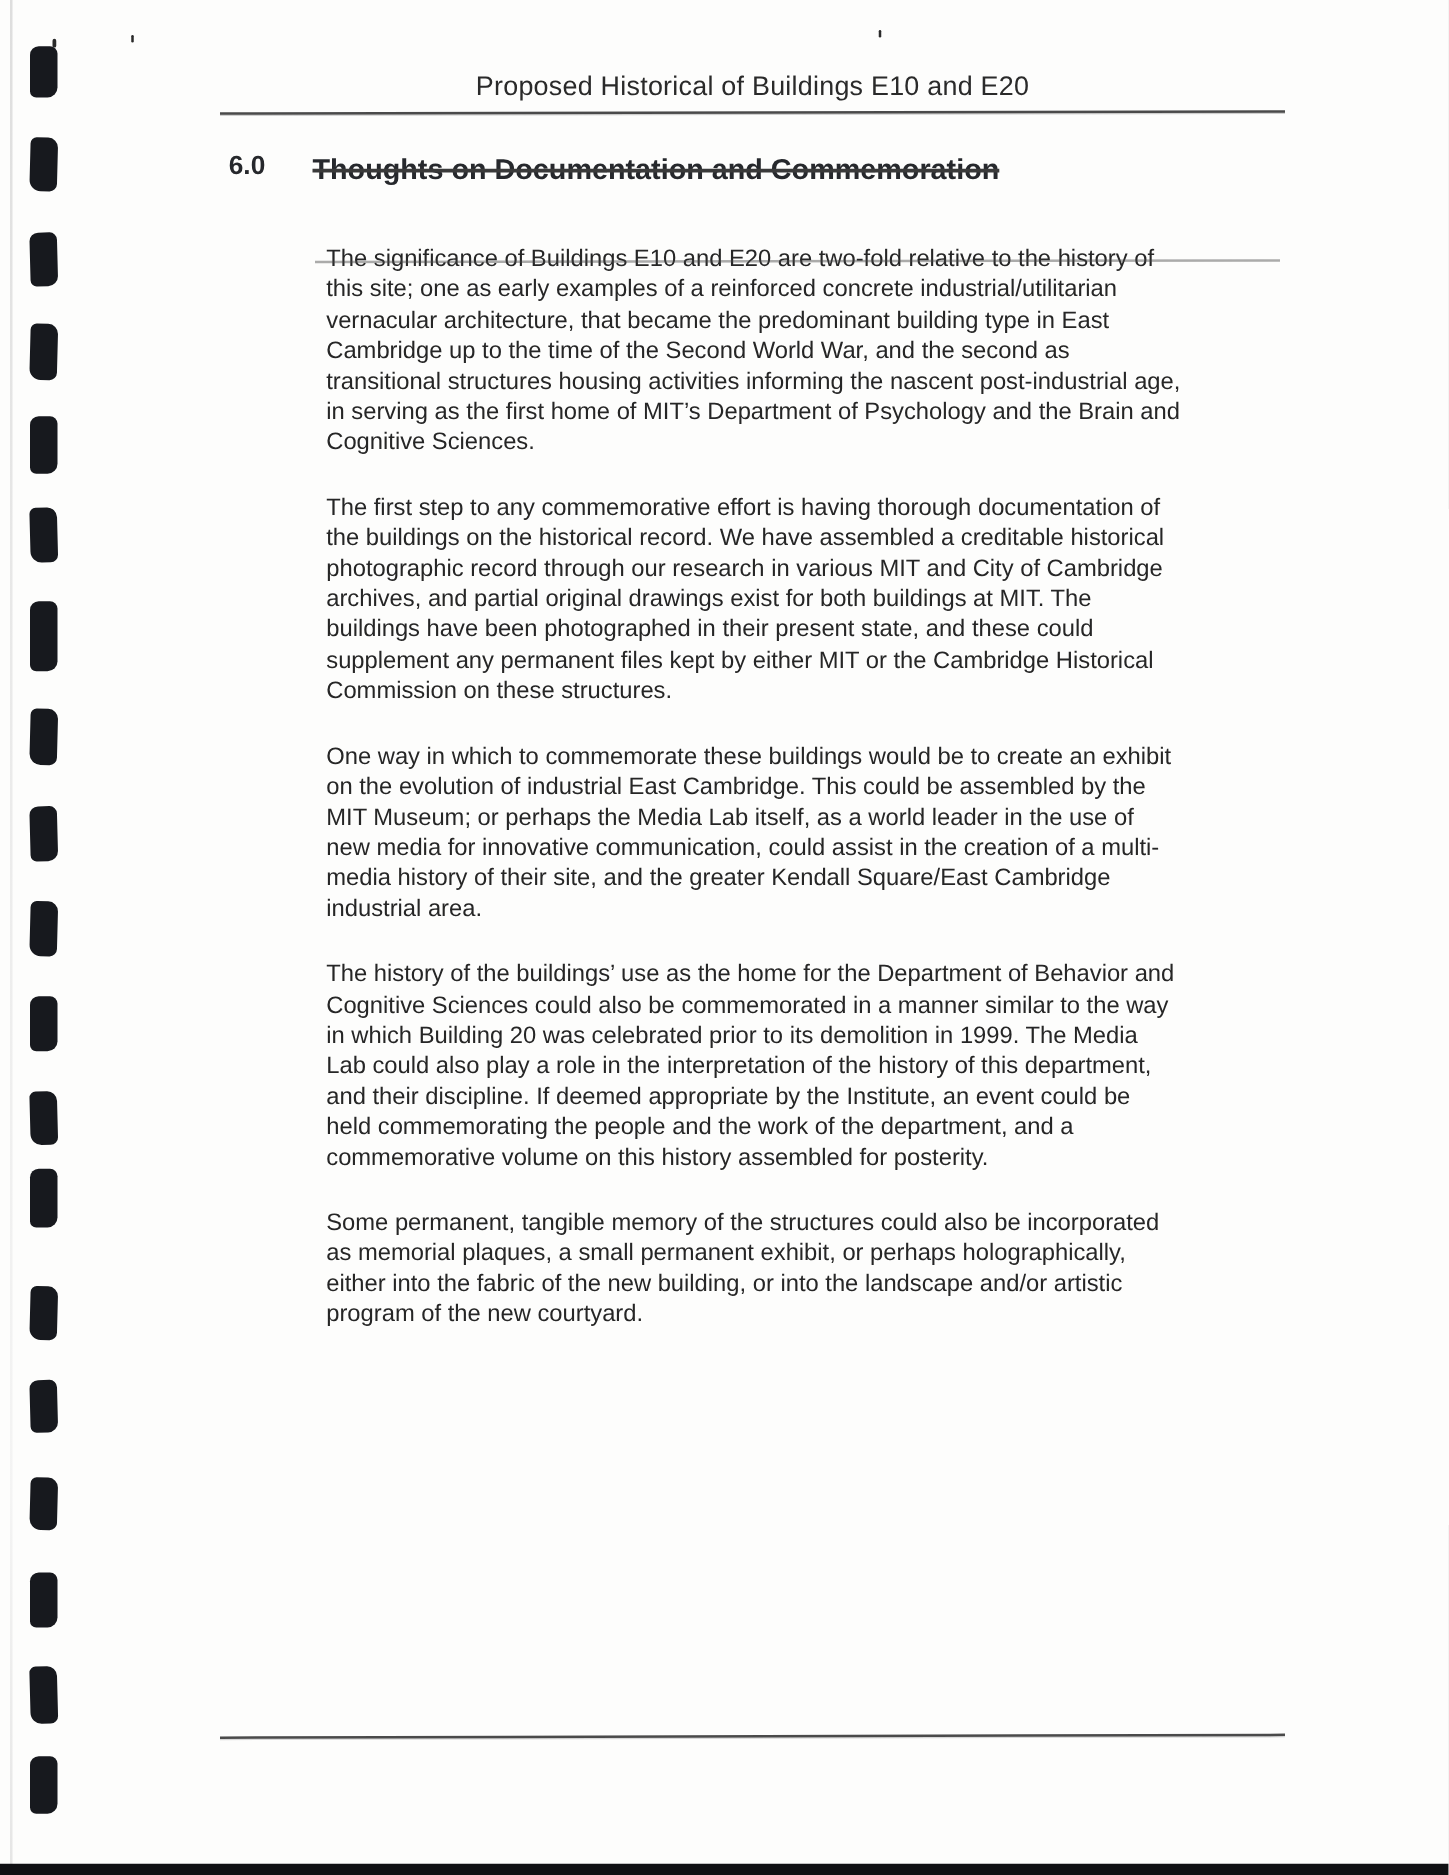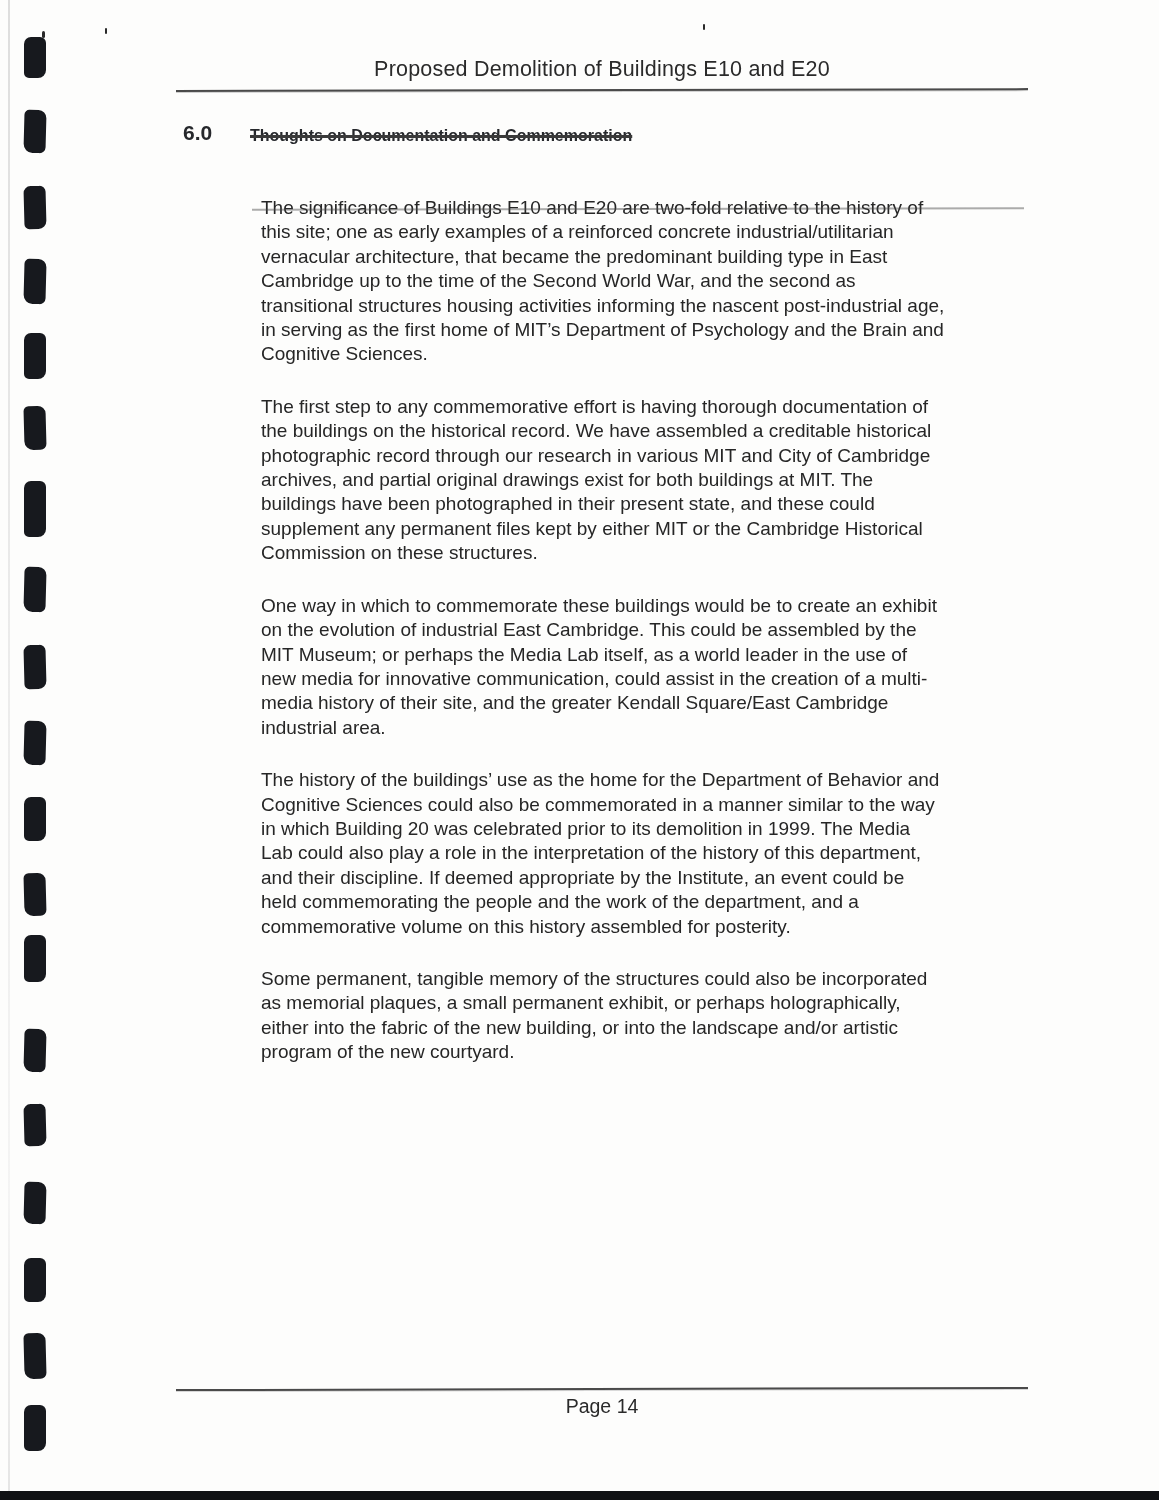--- a/index.html
+++ b/index.html
@@ -43,21 +43,21 @@
 
   .section-number{
     position:absolute;top:121px;left:183px;
     font-size:21px;font-weight:bold;color:#26282c;
   }
   .section-heading{
     position:absolute;top:121px;left:250px;
     font-size:21px;font-weight:bold;line-height:29px;color:#26282c;
   }
   .section-subtitle{
-    font-size:16px;font-weight:bold;color:#26282c;
+    font-size:23px;font-weight:bold;color:#26282c;
     text-decoration:line-through;
     text-decoration-thickness:2.5px;
     text-decoration-color:#3a3a3a;
   }
 
   .body-copy{
     position:absolute;top:196px;left:250px;width:820px;
     font-size:19px;line-height:24.4px;color:#262626;
   }
   .body-copy p{
@@ -107,21 +107,21 @@
       <div class="binding-mark" style="top: 1182px; height: 42px;"></div>
       <div class="binding-mark" style="top: 1258px; height: 44px;"></div>
       <div class="binding-mark" style="top: 1333px; height: 46px;"></div>
       <div class="binding-mark" style="top: 1405px; height: 46px;"></div>
     </div>
 
   <div class="speck" style="left:42px;top:31px;width:3px;height:7px;"></div>
   <div class="speck" style="left:105px;top:28px;width:2px;height:6px;"></div>
   <div class="speck" style="left:703px;top:24px;width:2px;height:6px;"></div>
 
-  <div class="header-title">Proposed Demolition of Buildings E10 and E20</div>
+  <div class="header-title">Proposed Historical of Buildings E10 and E20</div>
   <div class="header-rule"></div>
 
   <div class="section-number">6.0</div>
 
   <div class="section-heading">
     <div class="section-subtitle">Thoughts on Documentation and Commemoration</div>
   </div>
 
   <div class="body-copy">
     <p>The significance of Buildings E10 and E20 are two-fold relative to the history of
@@ -153,16 +153,15 @@
 commemorative volume on this history assembled for posterity.</p>
     <p>Some permanent, tangible memory of the structures could also be incorporated
 as memorial plaques, a small permanent exhibit, or perhaps holographically,
 either into the fabric of the new building, or into the landscape and/or artistic
 program of the new courtyard.</p>
   </div>
 
   <div class="strike-artifact"></div>
 
   <div class="footer-rule"></div>
-  <div class="footer-text">Page 14</div>
 
   <div class="bottom-bar"></div>
 </div>
 
 </body></html>

